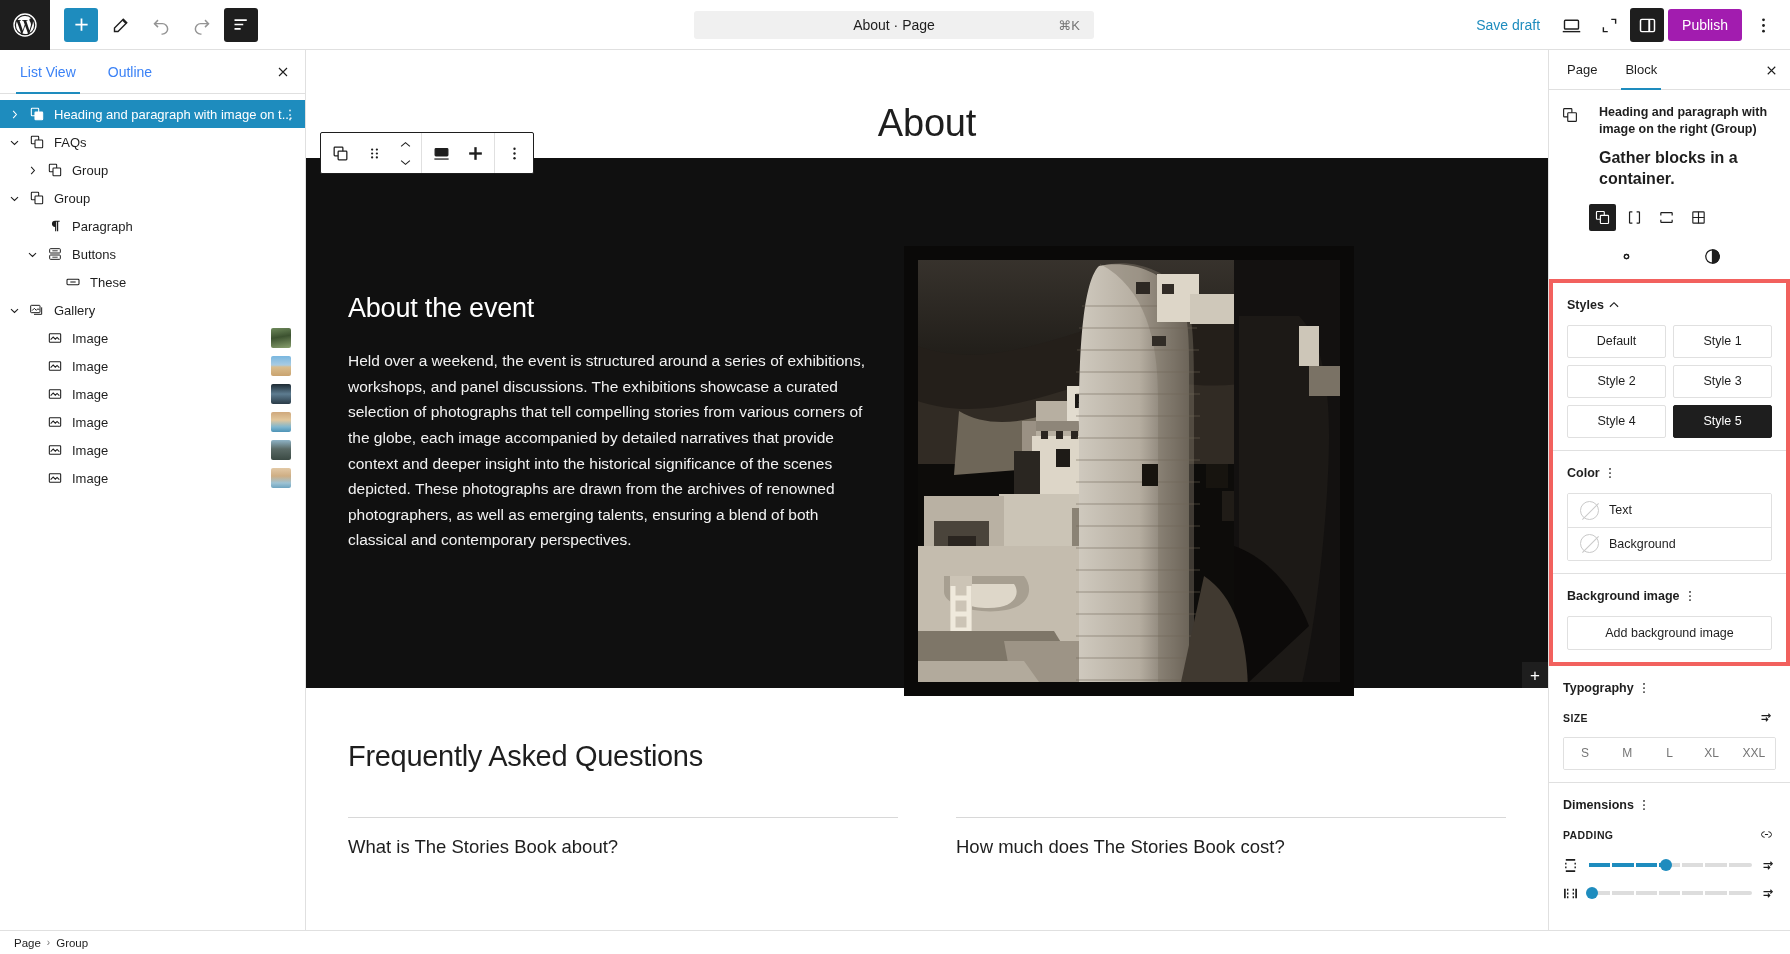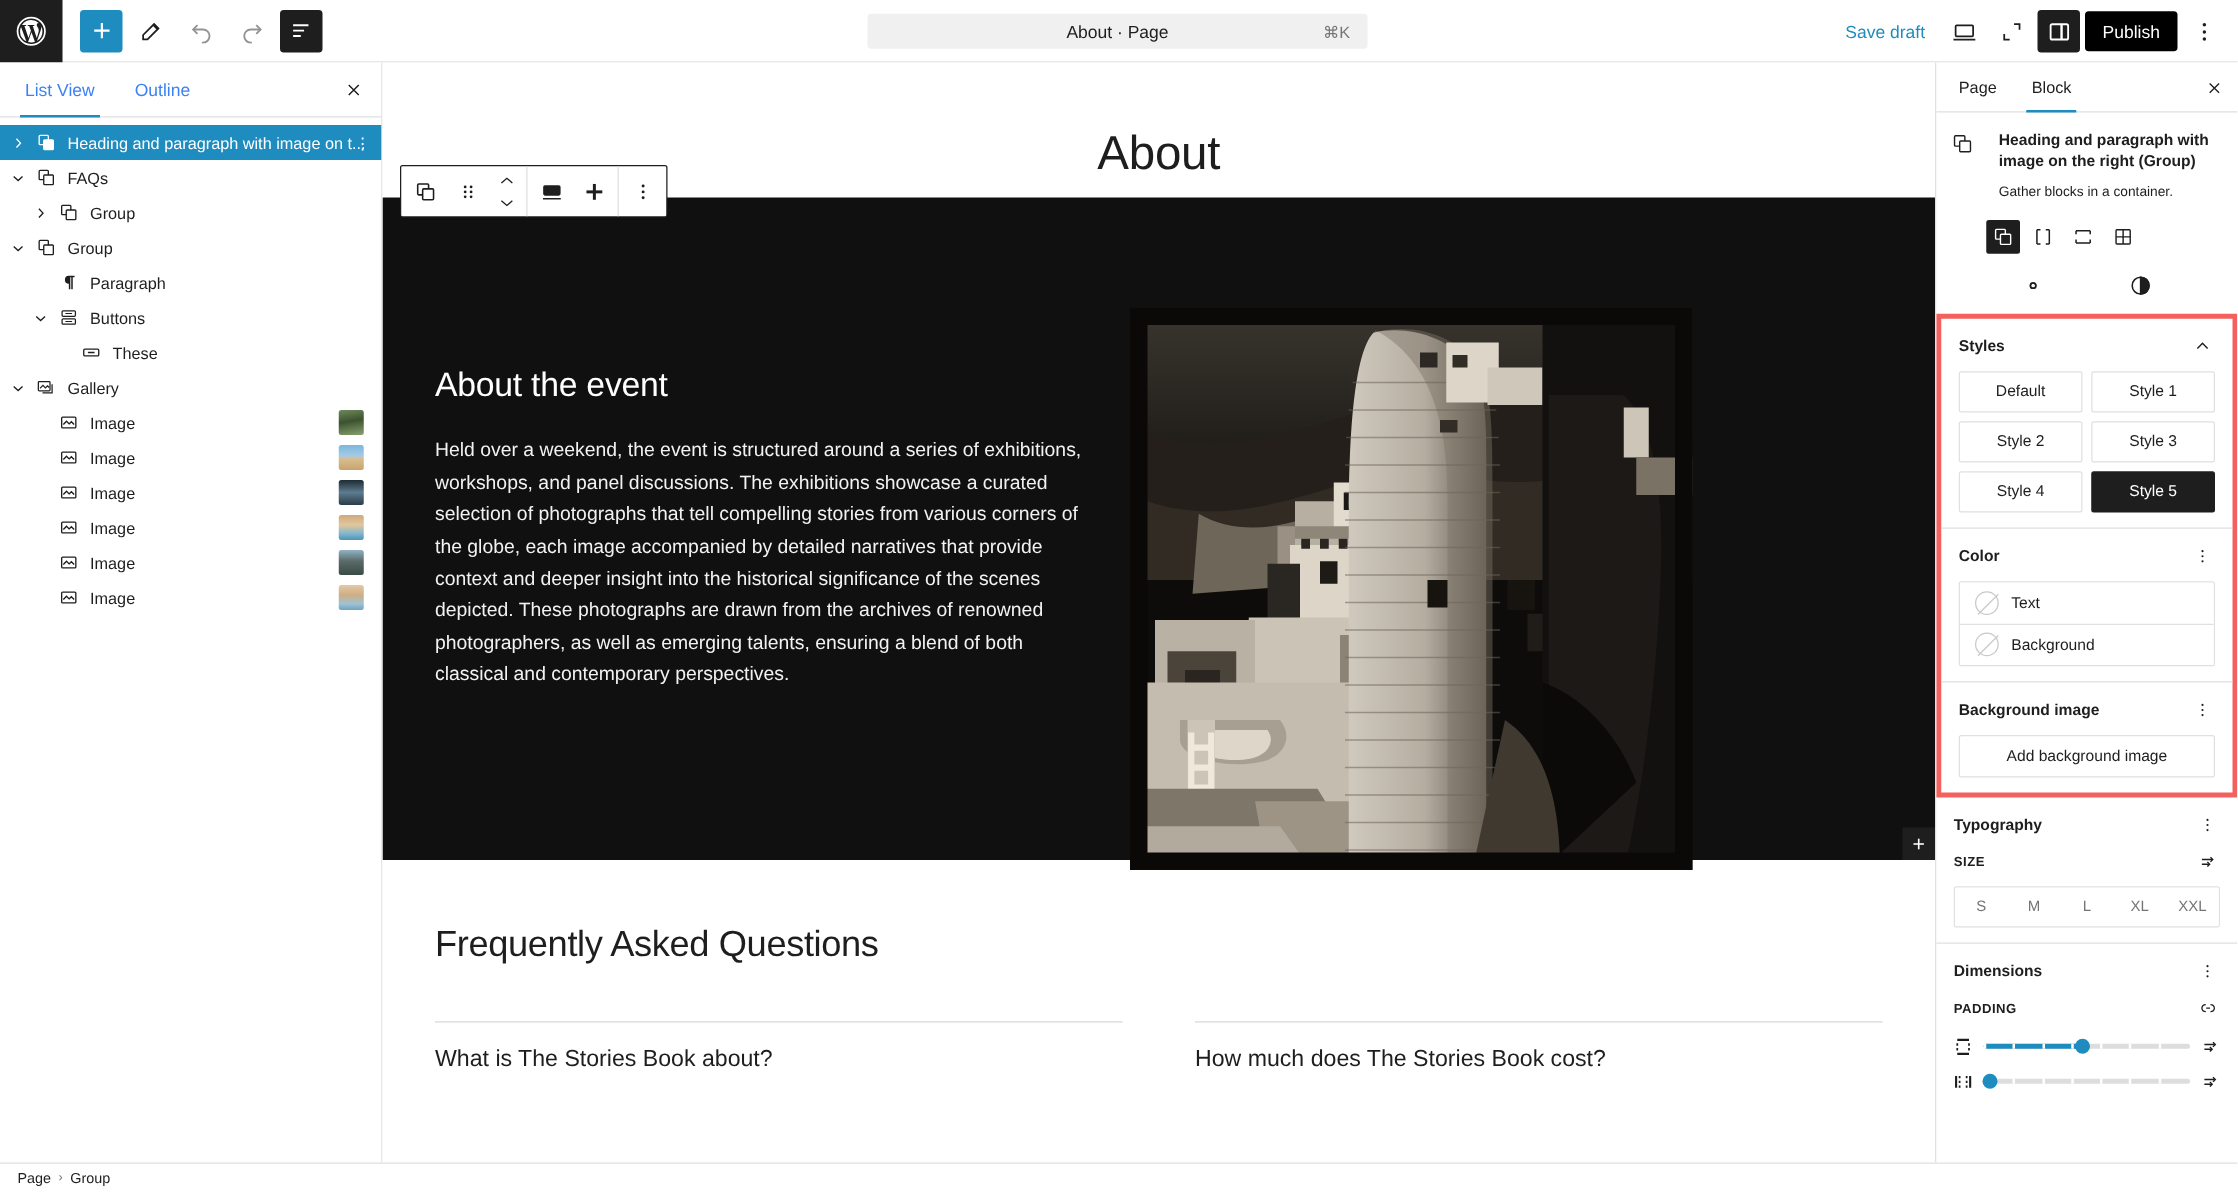--- a/index.html
+++ b/index.html
@@ -45,21 +45,21 @@
 
   .tb-right {
     position: absolute; right: 10px; top: 0; height: 50px;
     display: flex; align-items: center; gap: 4px;
   }
   .save-draft {
     font-size: 14px; color: #1e8cbe; background: none; border: none;
     padding: 6px 10px; cursor: pointer;
   }
   .publish-btn {
-    background: #000000; color: #fff; border: none; border-radius: 3px;
+    background: #a21caf; color: #fff; border: none; border-radius: 3px;
     font-size: 14px; padding: 8px 14px; cursor: pointer;
     font-family: "Liberation Sans", sans-serif;
   }
 
   
   .leftbar {
     position: absolute; left: 0; top: 50px; width: 306px; height: 880px;
     background: #fff; border-right: 1px solid #e0e0e0;
   }
   .lb-tabs {
@@ -185,21 +185,21 @@
   }
   .rb-close {
     position: absolute; right: 6px; top: 7px; width: 26px; height: 26px;
     display: flex; align-items: center; justify-content: center;
     cursor: pointer; background: none; border: none; color: #1e1e1e;
   }
   .rb-blockcard { padding: 14px 12px 4px 12px; display: flex; gap: 20px; }
   .rb-blockcard .bc-icon { flex: 0 0 18px; padding-top: 2px; }
   .rb-blockcard .bc-icon svg { width: 18px; height: 18px; }
   .bc-title { font-size: 12.5px; font-weight: 700; color: #1e1e1e; line-height: 1.35; }
-  .bc-desc { font-size: 11px; color: #1e1e1e; margin-top: 9px; line-height: 1.35; }
+  .bc-desc { font-size: 16px; color: #1e1e1e; margin-top: 9px; line-height: 1.35; font-weight: bold; }
   .variations { display: flex; gap: 5px; padding: 10px 12px 0 40px; }
   .var-btn {
     width: 27px; height: 27px; border: none; background: none; cursor: pointer;
     display: flex; align-items: center; justify-content: center; border-radius: 2px;
     color: #1e1e1e;
   }
   .var-btn.active { background: #1e1e1e; color: #fff; }
   .var-btn svg { width: 17px; height: 17px; }
   .rb-iconrow {
     display: flex; justify-content: space-around; align-items: center;
@@ -211,21 +211,21 @@
     width: 30px; height: 30px;
   }
   .rb-iconrow svg { width: 19px; height: 19px; }
 
   .highlight-box {
     border: 4px solid #f2615e; margin: 0 0 0 0; position: relative;
   }
   .panel { padding: 12px 14px; border-bottom: 1px solid #e0e0e0; }
   .panel.noborder { border-bottom: none; }
   .panel-head {
-    display: flex; align-items: center; justify-content: space-between;
+    display: flex; align-items: center; 
     margin-bottom: 10px;
   }
   .panel-title { font-size: 12.5px; font-weight: 700; color: #1e1e1e; }
   .panel-act { background: none; border: none; cursor: pointer; color: #1e1e1e;
     font-size: 13px; line-height: 1; width: 20px; height: 20px; display:flex;
     align-items:center; justify-content:center; }
   .styles-grid { display: grid; grid-template-columns: 1fr 1fr; gap: 7px; }
   .style-btn {
     height: 33px; border: 1px solid #e0e0e0; border-radius: 2px; background: #fff;
     font-size: 12.5px; color: #1e1e1e; cursor: pointer;

